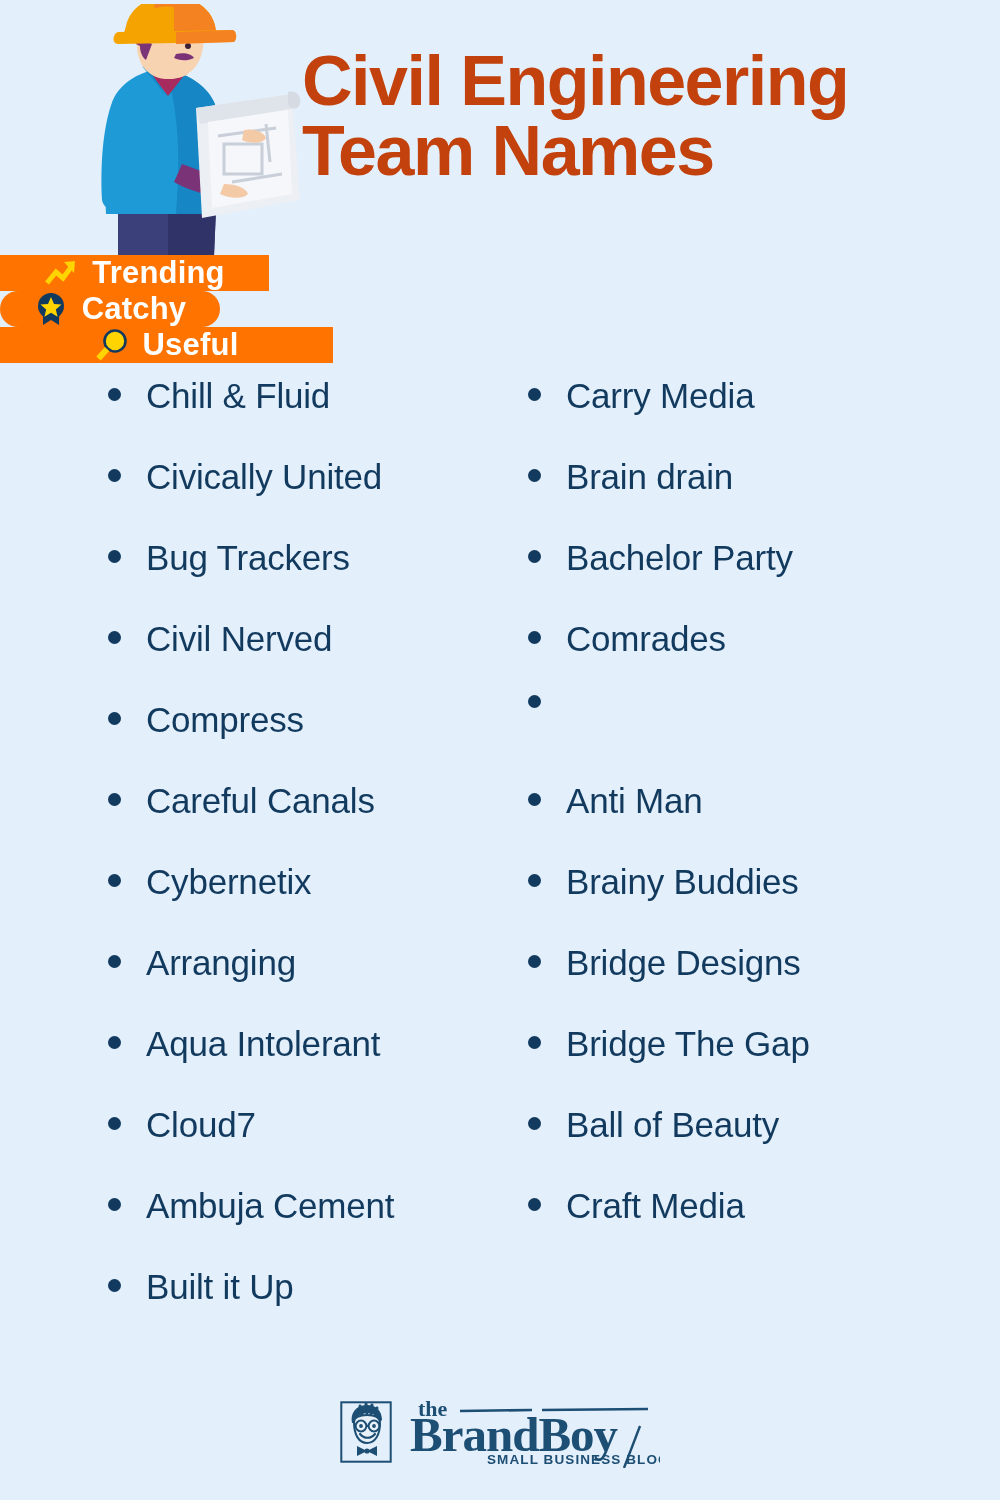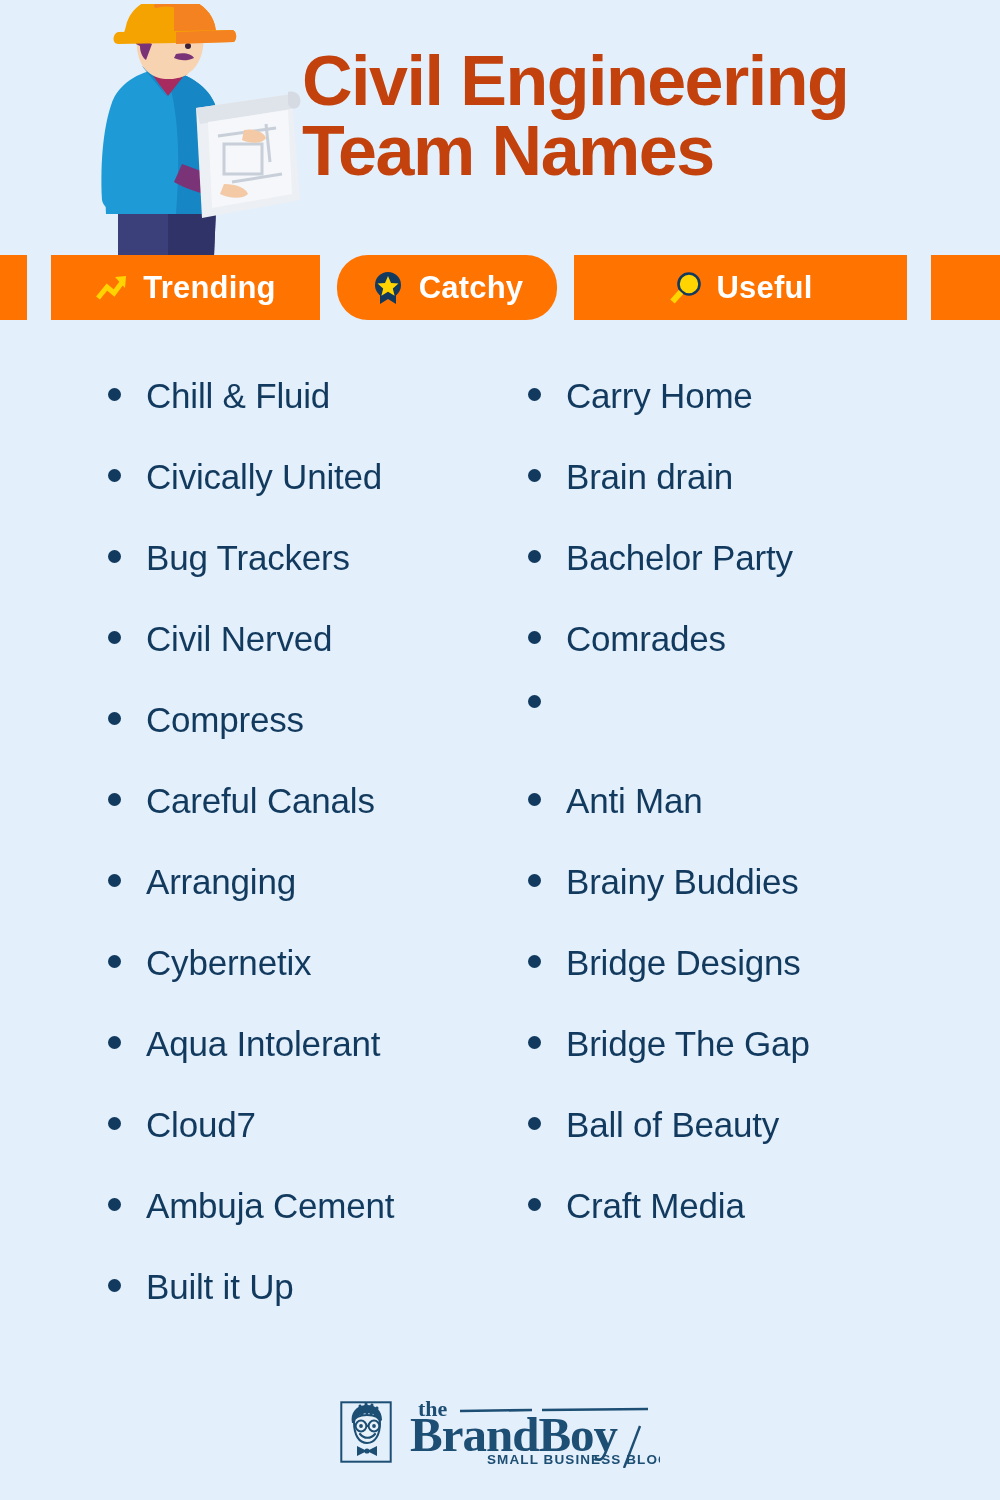--- a/index.html
+++ b/index.html
@@ -48,20 +48,21 @@
 
   
   .badge-strip {
     position: absolute;
     top: 255px;
     left: 0;
     width: 1000px;
     height: 65px;
     display: flex;
     align-items: stretch;
+    flex-direction: column;
   }
 
   .badge-edge {
     background: #ff7300;
     height: 65px;
   }
   .badge-edge.left  { width: 27px; }
   .badge-edge.right { flex: 1 1 auto; }
 
   .badge-gap { width: 24px; height: 65px; background: #e3effb; }
@@ -286,48 +287,48 @@
     <li class="name-item">
         <span class="bullet"></span>
         <span class="name-text">Compress</span>
       </li>
     <li class="name-item">
         <span class="bullet"></span>
         <span class="name-text">Careful Canals</span>
       </li>
     <li class="name-item">
         <span class="bullet"></span>
+        <span class="name-text">Cybernetix</span>
+      </li>
+    <li class="name-item">
+        <span class="bullet"></span>
         <span class="name-text">Arranging</span>
       </li>
     <li class="name-item">
         <span class="bullet"></span>
-        <span class="name-text">Cybernetix</span>
-      </li>
-    <li class="name-item">
-        <span class="bullet"></span>
         <span class="name-text">Aqua Intolerant</span>
       </li>
     <li class="name-item">
         <span class="bullet"></span>
         <span class="name-text">Cloud7</span>
       </li>
     <li class="name-item">
         <span class="bullet"></span>
         <span class="name-text">Ambuja Cement</span>
       </li>
     <li class="name-item">
         <span class="bullet"></span>
         <span class="name-text">Built it Up</span>
       </li>
   </ul>
 
   <ul class="list-col right">
     <li class="name-item">
         <span class="bullet"></span>
-        <span class="name-text">Carry Home</span>
+        <span class="name-text">Carry Media</span>
       </li>
     <li class="name-item">
         <span class="bullet"></span>
         <span class="name-text">Brain drain</span>
       </li>
     <li class="name-item">
         <span class="bullet"></span>
         <span class="name-text">Bachelor Party</span>
       </li>
     <li class="name-item">

